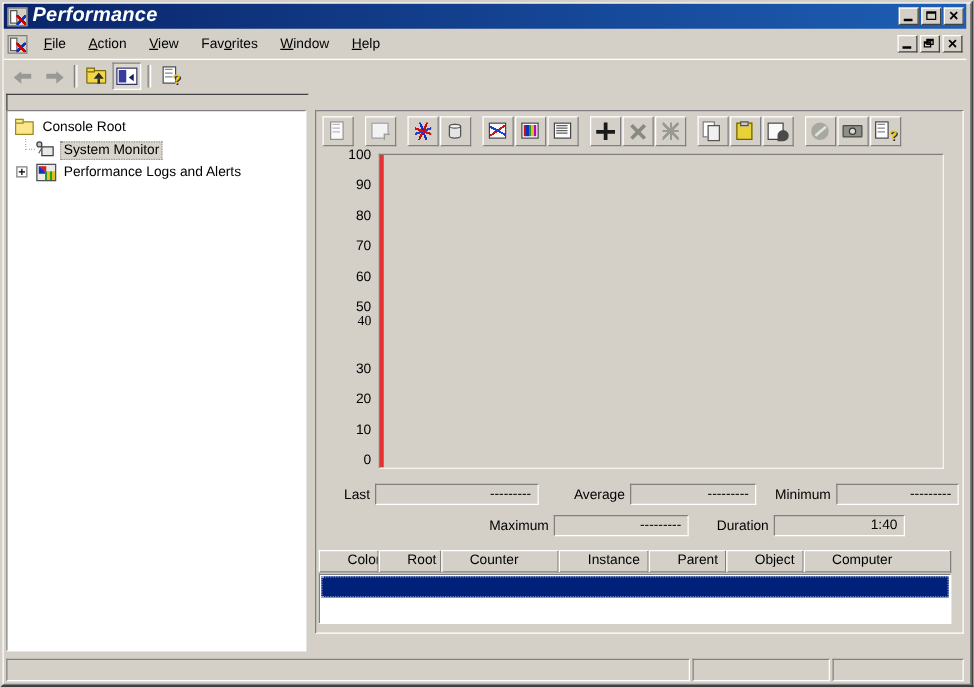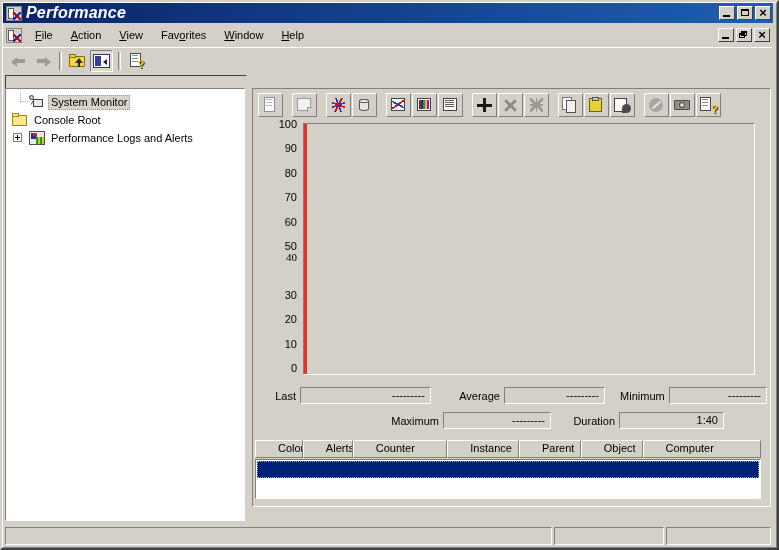--- a/index.html
+++ b/index.html
@@ -703,39 +703,39 @@
           <b></b>
         </span>
     </div>
   </div>
 
   <div class="workspace">
 
     <div class="tree-pane-outer"></div>
     <div class="tree-pane">
       <div class="tree-list">
+
+        <div class="tree-row">
+          <span class="tree-icon">
+              <span class="ico-folder"></span>
+            </span>
+          <span class="tree-label">Console Root</span>
+        </div>
 
         <div class="tree-row selected">
           <span class="tw-indent">
             <span class="tw-dots-v"></span>
             <span class="tw-dots-h"></span>
           </span>
           <span class="tree-icon">
               <span class="ico-sysmon">
                 <i></i>
               </span>
             </span>
           <span class="tree-label">System Monitor</span>
-        </div>
-
-        <div class="tree-row">
-          <span class="tree-icon">
-              <span class="ico-folder"></span>
-            </span>
-          <span class="tree-label">Console Root</span>
         </div>
 
         <div class="tree-row">
           <span class="tw-indent">
             <span class="tw-expander"></span>
           </span>
           <span class="tree-icon">
               <span class="ico-perflogs"></span>
             </span>
           <span class="tree-label">Performance Logs and Alerts</span>
@@ -840,21 +840,21 @@
           <div class="stat-lbl" style="width:188px;">Maximum</div>
           <div class="stat-box" style="width:108px;">---------</div>
           <div class="stat-lbl" style="width:68px;">Duration</div>
           <div class="stat-box" style="width:105px;padding-left:40px;">1:40</div>
         </div>
       </div>
 
       <div class="legend">
         <div class="legend-head" id="legend-head">
             <div class="lh-cell" style="width: 48px;">Color</div>
-            <div class="lh-cell" style="width: 50px;">Alerts</div>
+            <div class="lh-cell" style="width: 50px;">Root</div>
             <div class="lh-cell" style="width: 95px;">Counter</div>
             <div class="lh-cell" style="width: 72px;">Instance</div>
             <div class="lh-cell" style="width: 62px;">Parent</div>
             <div class="lh-cell" style="width: 62px;">Object</div>
             <div class="lh-cell" style="width: 119px;">Computer</div>
           </div>
         <div class="legend-body">
           <div class="legend-row" style="background: rgb(0, 33, 122);"></div>
         </div>
       </div>

